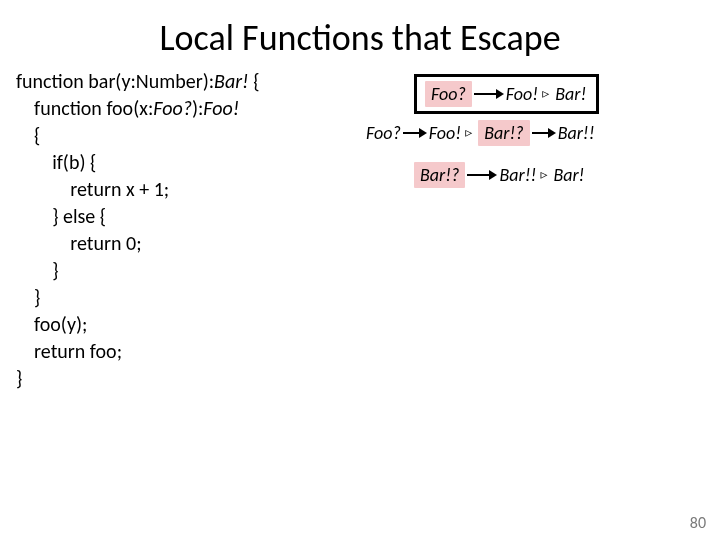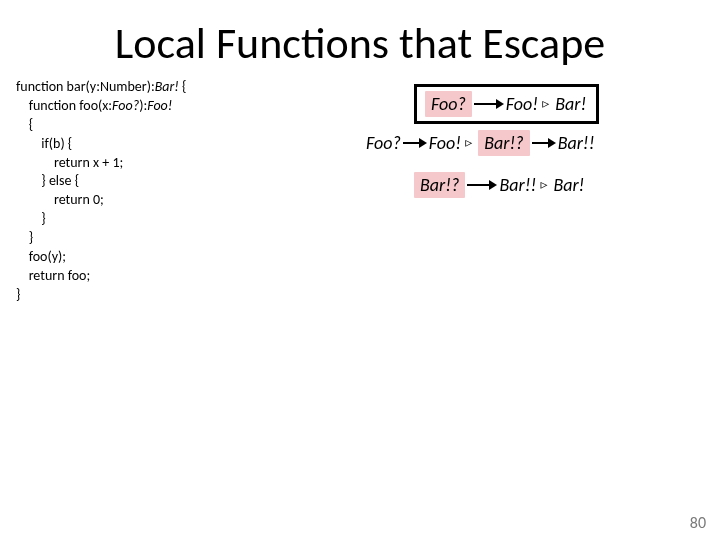--- a/index.html
+++ b/index.html
@@ -6,33 +6,33 @@
   body {
     width: 720px;
     height: 540px;
     background: #fff;
     font-family: Calibri, Arial, sans-serif;
     position: relative;
     overflow: hidden;
   }
   .title {
     text-align: center;
-    font-size: 44px;
+    font-size: 36px;
     font-weight: 400;
     color: #000;
     padding-top: 16px;
     padding-bottom: 8px;
   }
   .content {
     display: flex;
     padding: 0 8px 0 16px;
   }
   .code-col {
     flex: 0 0 350px;
-    font-size: 14px;
+    font-size: 20px;
     line-height: 1.35;
     color: #000;
     white-space: pre;
     font-family: Calibri, Arial, sans-serif;
   }
   .italic { font-style: italic; }
   .right-col {
     flex: 1;
     position: relative;
     padding-top: 6px;

